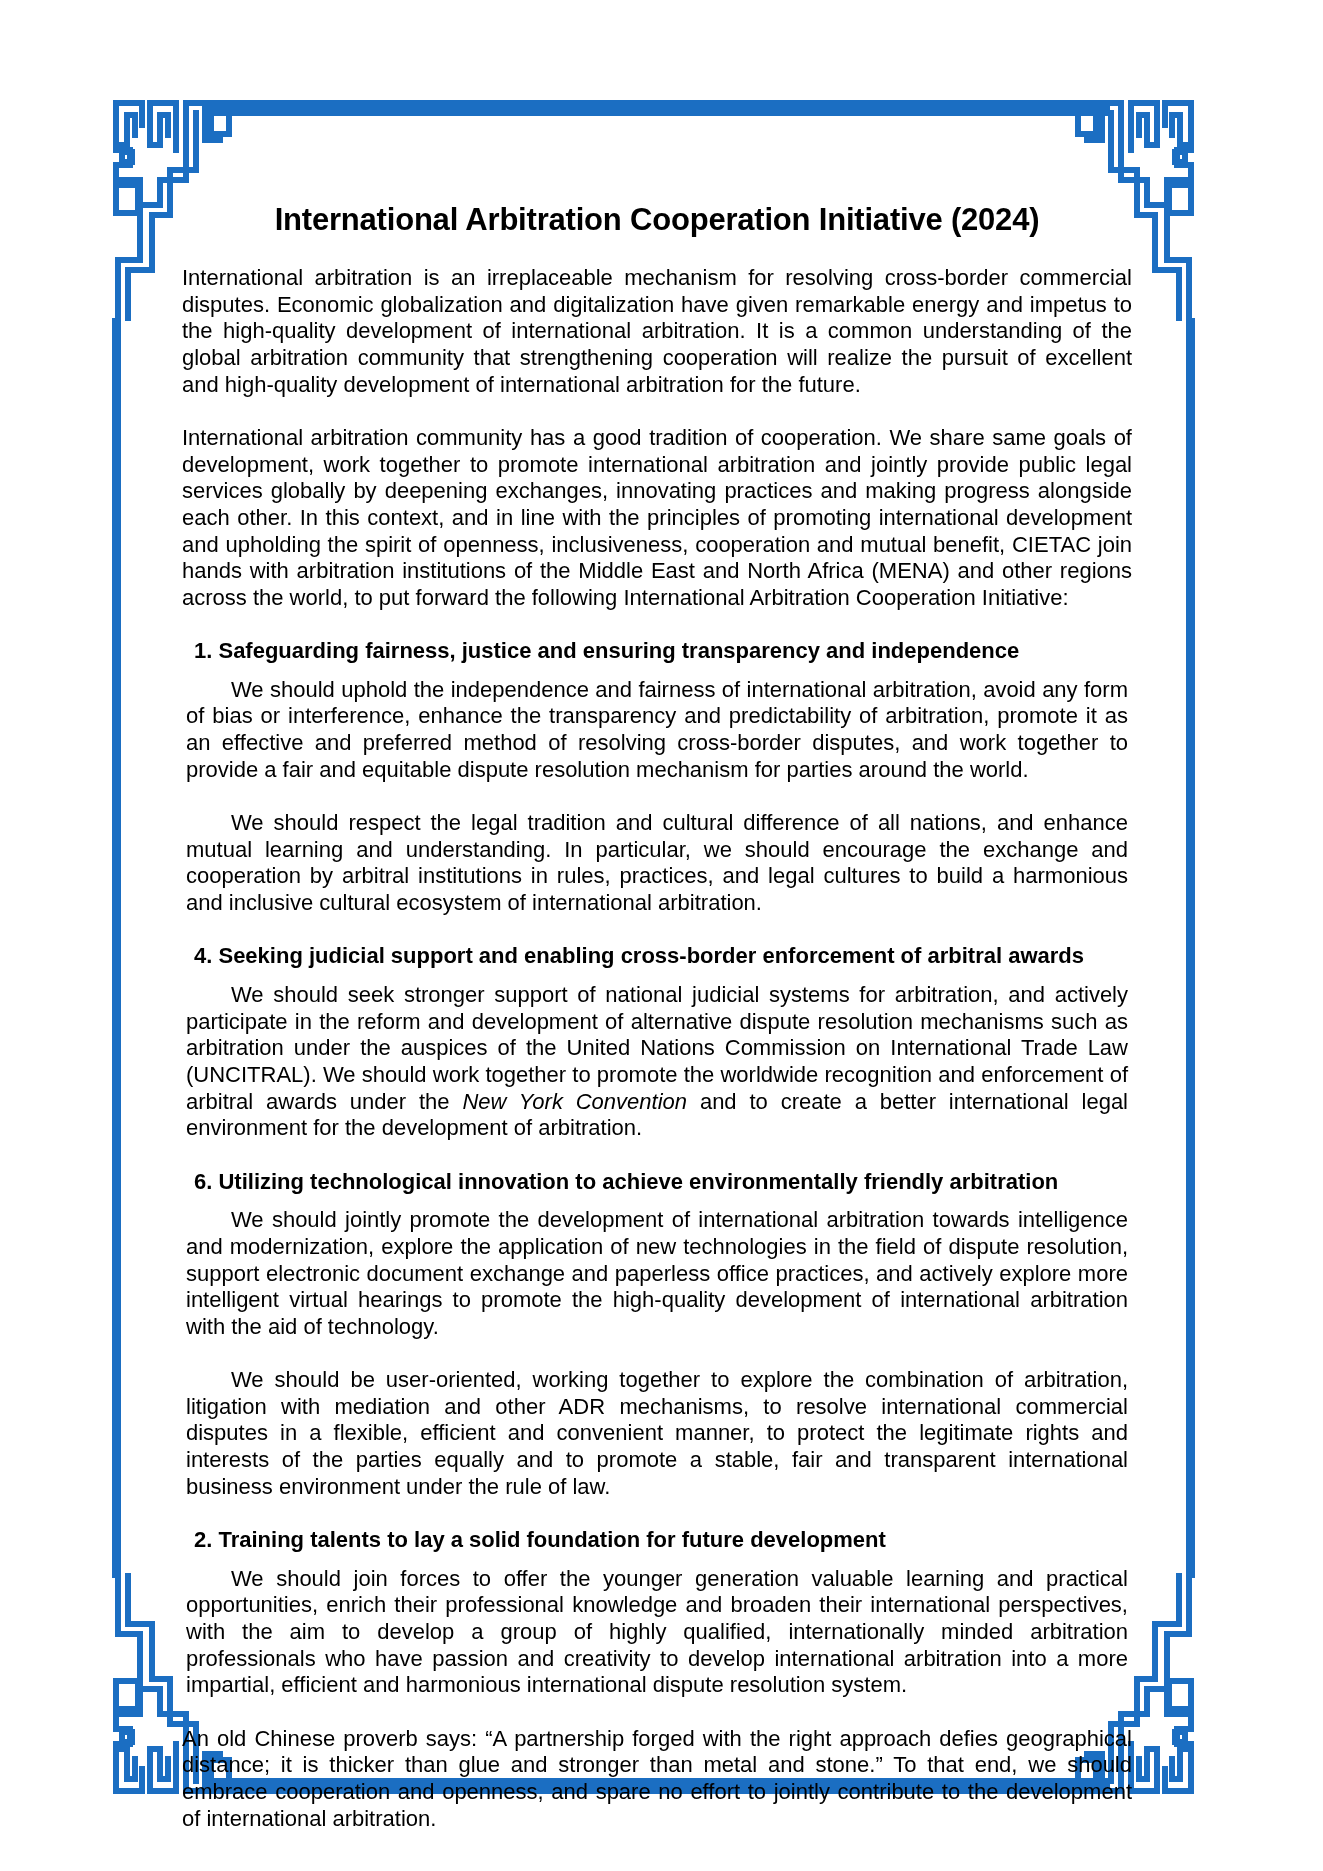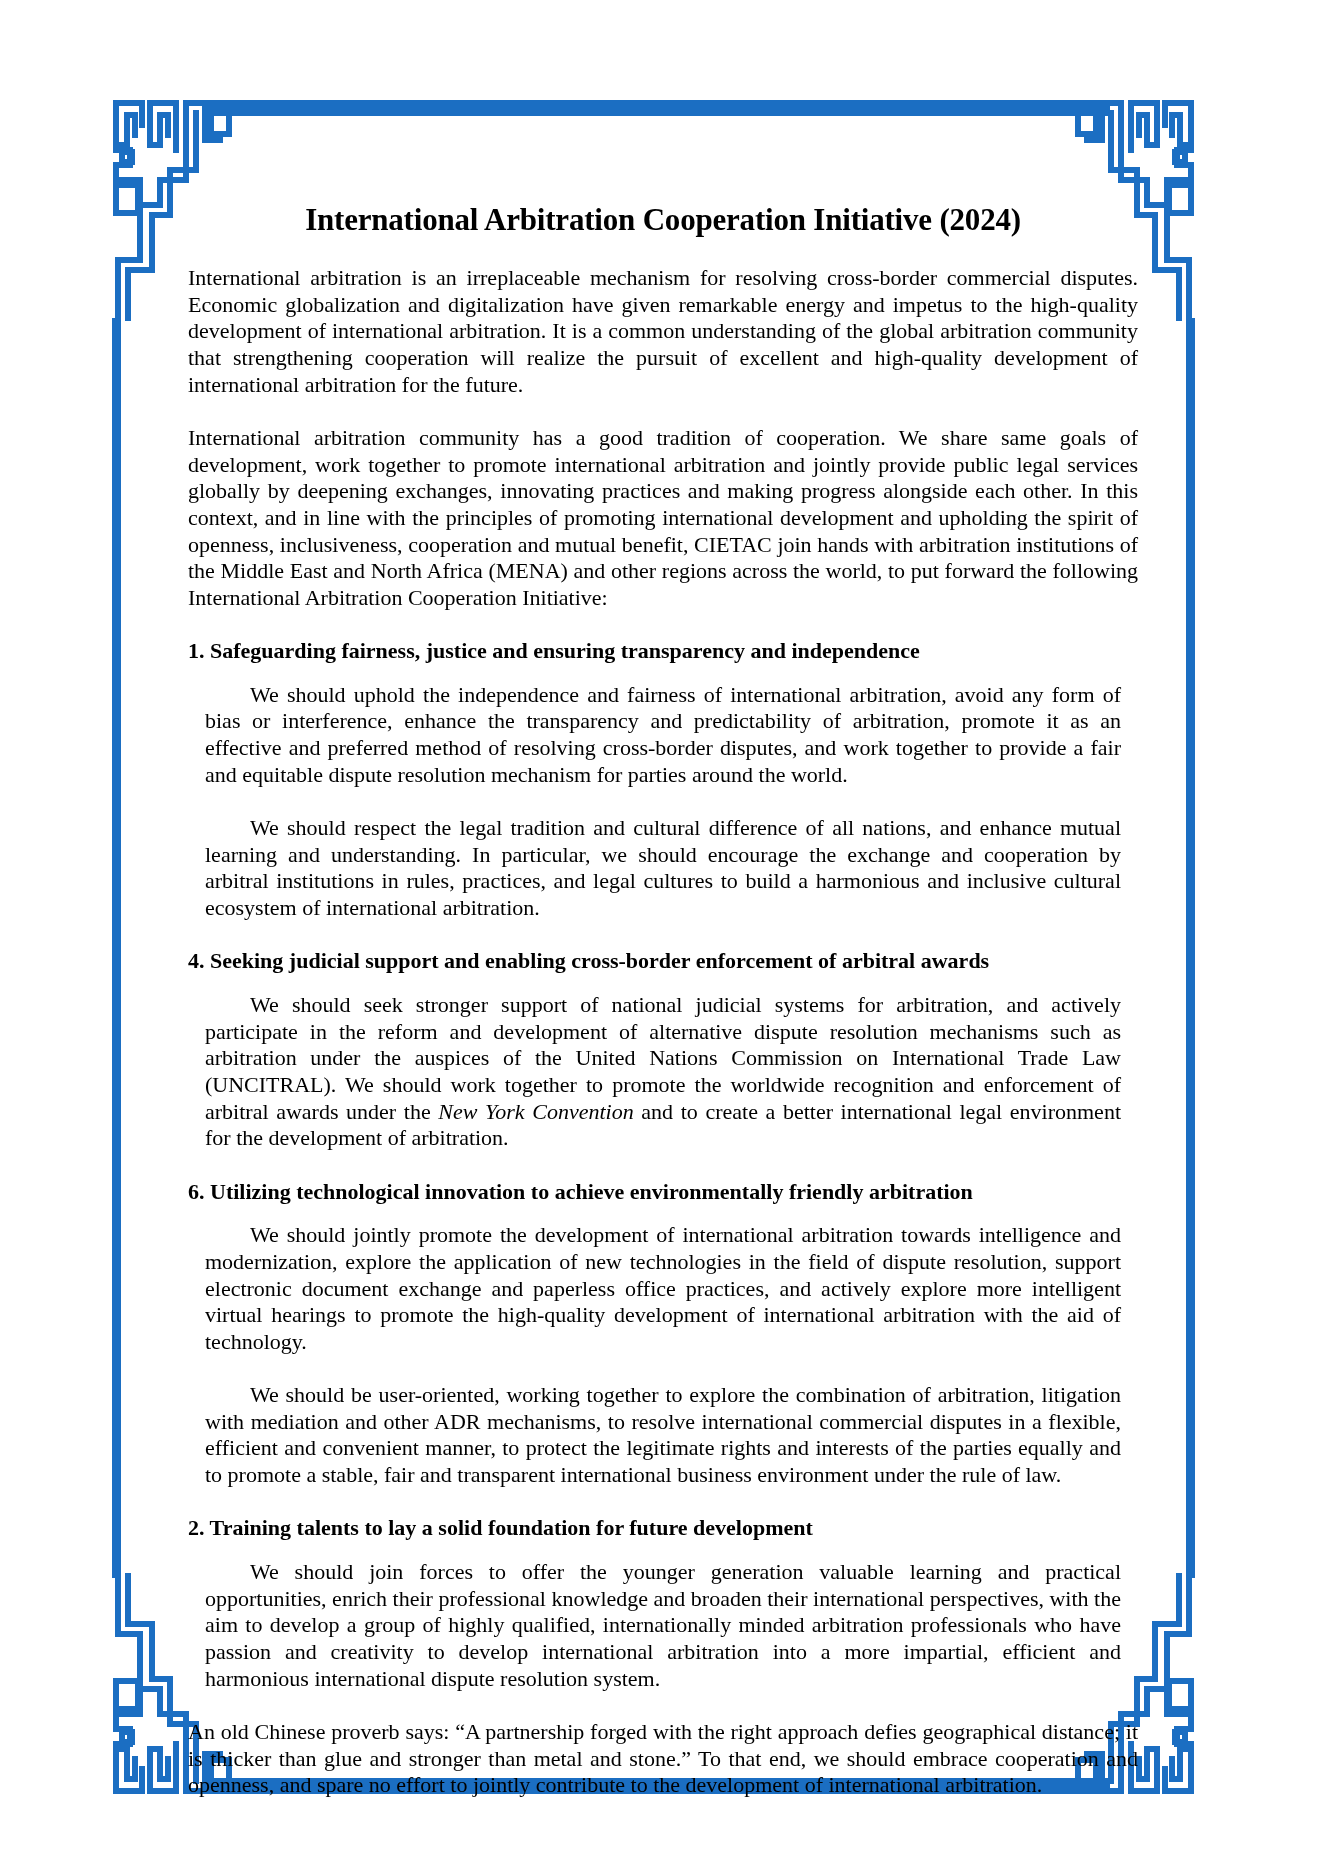--- a/index.html
+++ b/index.html
@@ -1,23 +1,23 @@
 <!DOCTYPE html>
 <html><head>
 <meta charset="utf-8">
 <style>
   html, body { margin: 0; padding: 0; background: #ffffff; }
   body { width: 1323px; height: 1871px; position: relative; overflow: hidden; }
   .frame { position: absolute; left: 0; top: 0; width: 1323px; height: 1871px; }
   .doc {
     position: absolute;
-    left: 188px;
+    left: 182px;
     top: 200px;
     width: 950px;
-    font-family: Liberation Serif, serif;
+    font-family: Liberation Sans, sans-serif;
     color: #000;
   }
   .title {
     text-align: center;
     font-weight: bold;
     font-size: 31px;
     line-height: 40px;
     margin: 0 0 25px 0;
     letter-spacing: -0.2px;
   }
@@ -26,24 +26,24 @@
     line-height: 26.65px;
   }
   .para {
     margin: 0 0 26.65px 0;
     text-align: justify;
     text-align-last: left;
   }
   .section { margin: 0 0 26.65px 0; }
   .section-heading {
     font-weight: bold;
-    margin: 0;
+    margin: 12px;
   }
   .section-body {
-    margin: 17px;
+    margin: 4px;
     text-indent: 45px;
     text-align: justify;
   }
   .fret { fill: none; stroke: #1b6ec2; stroke-width: 6; stroke-linejoin: miter; stroke-linecap: square; }
   .bar { fill: #1b6ec2; }
 </style>
 </head>
 <body>
 
 <svg class="frame" viewBox="0 0 1323 1871" xmlns="http://www.w3.org/2000/svg">

